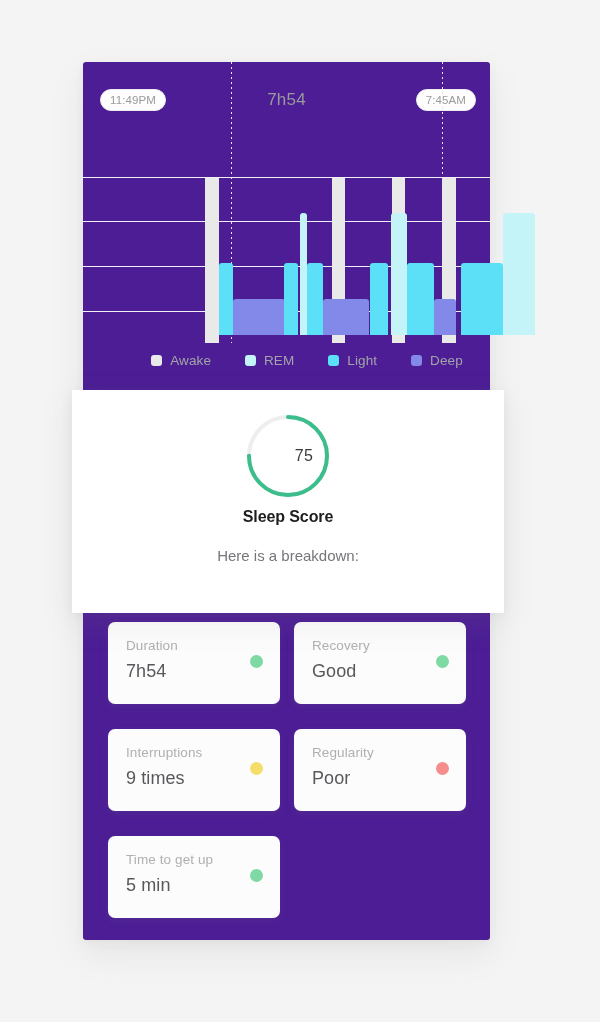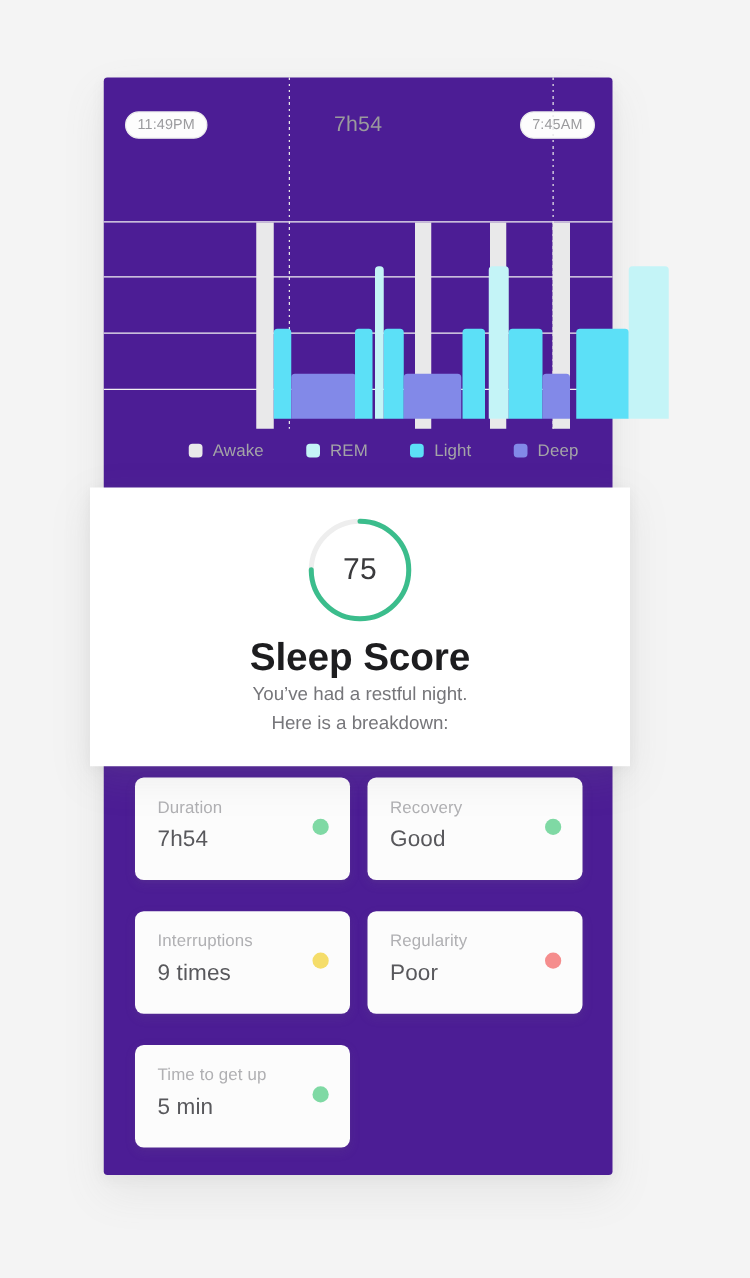--- a/index.html
+++ b/index.html
@@ -154,37 +154,37 @@
     left: 50%;
     top: 22px;
     transform: translateX(-50%);
     width: 88px;
     height: 88px;
   }
   #score-ring-wrap svg { display: block; }
 
   #score-value {
     position: absolute;
-    left: 0; top: 0;
+    left: 16px; top: 0;
     width: 88px; height: 88px;
     display: flex;
     align-items: center;
     justify-content: center;
-    font-size: 24px;
+    font-size: 16px;
     color: #3a3a3c;
     letter-spacing: 0.3px;
   }
 
   #score-title {
     position: absolute;
     left: 0;
     top: 118px;
     width: 432px;
     text-align: center;
-    font-size: 31px;
+    font-size: 16px;
     font-weight: bold;
     color: #1d1d1f;
     letter-spacing: -0.1px;
   }
 
   #score-sub {
     position: absolute;
     left: 0;
     top: 154px;
     width: 432px;
@@ -332,16 +332,15 @@
     <svg width="88" height="88" viewBox="0 0 88 88" aria-hidden="true">
       <circle id="ring-track" cx="44" cy="44" r="39" fill="none" stroke-width="4" stroke="#eeeeee"></circle>
       <circle id="ring-progress" cx="44" cy="44" r="39" fill="none" stroke-width="4" stroke-linecap="round" transform="rotate(-90 44 44)" stroke="#3bbd8c" stroke-dasharray="245.04" stroke-dashoffset="61.26"></circle>
     </svg>
     <div id="score-value">75</div>
   </div>
 
   <div id="score-title">Sleep Score</div>
 
   <div id="score-sub">
-    <div>You’ve had a restful night.</div>
     <div>Here is a breakdown:</div>
   </div>
 </div>
 
 </body></html>

